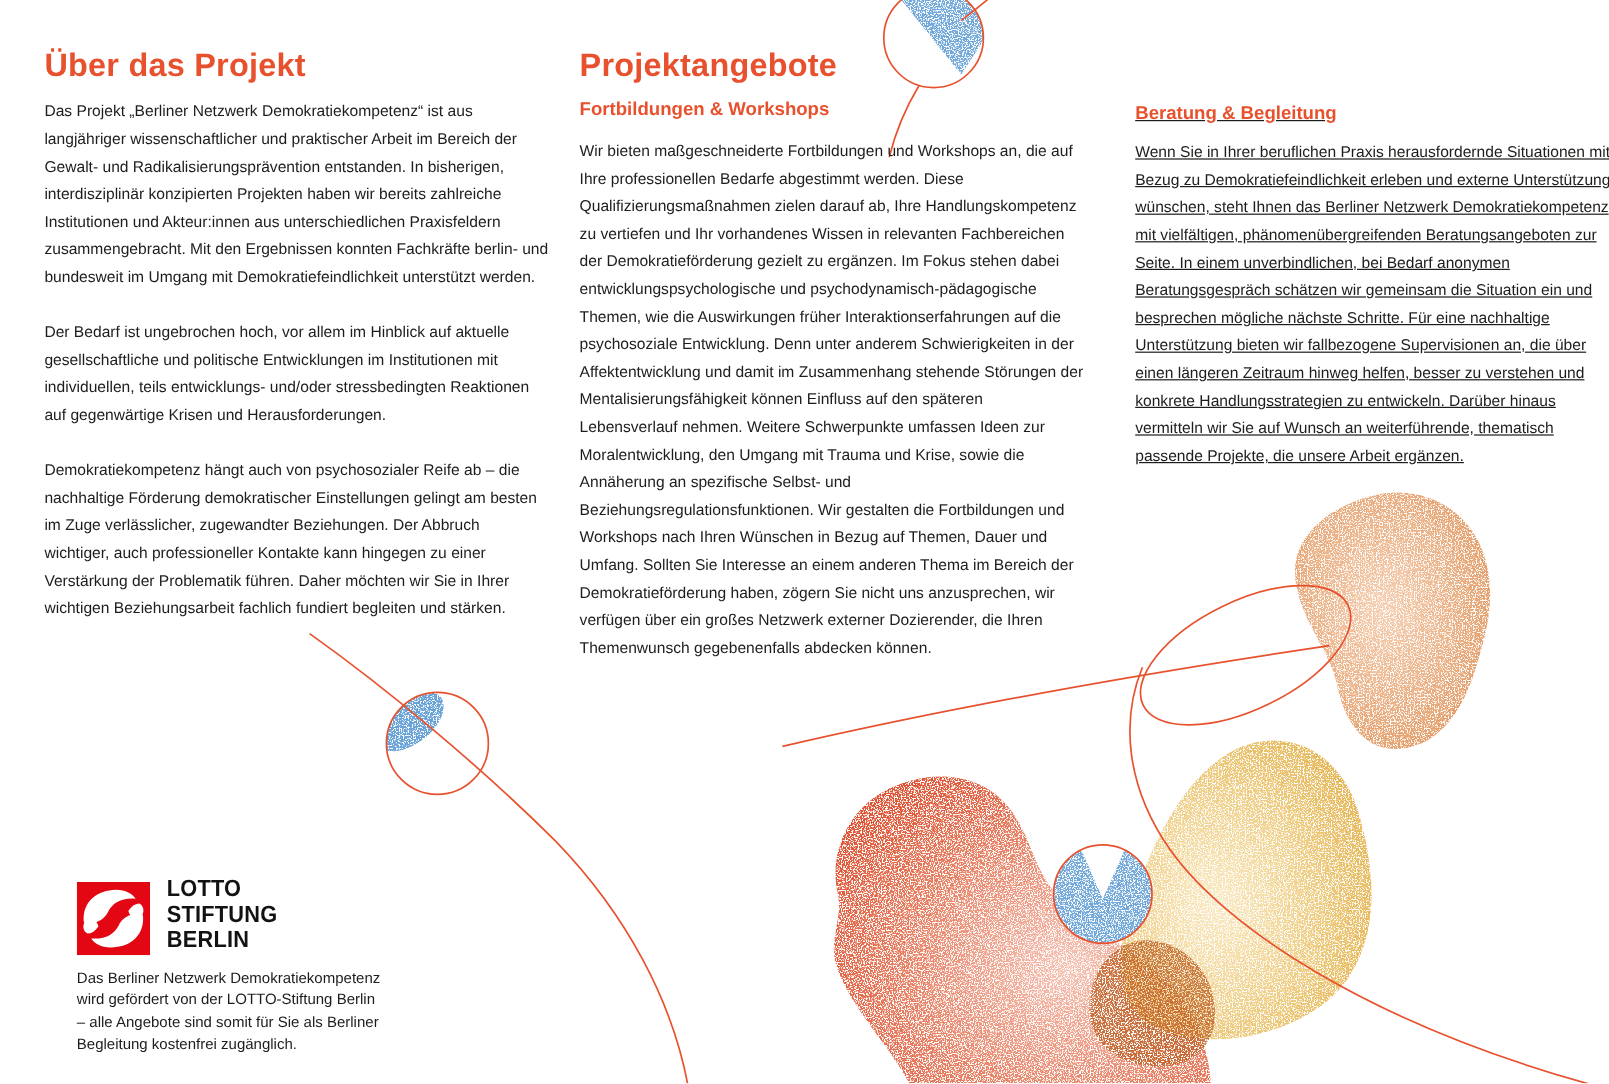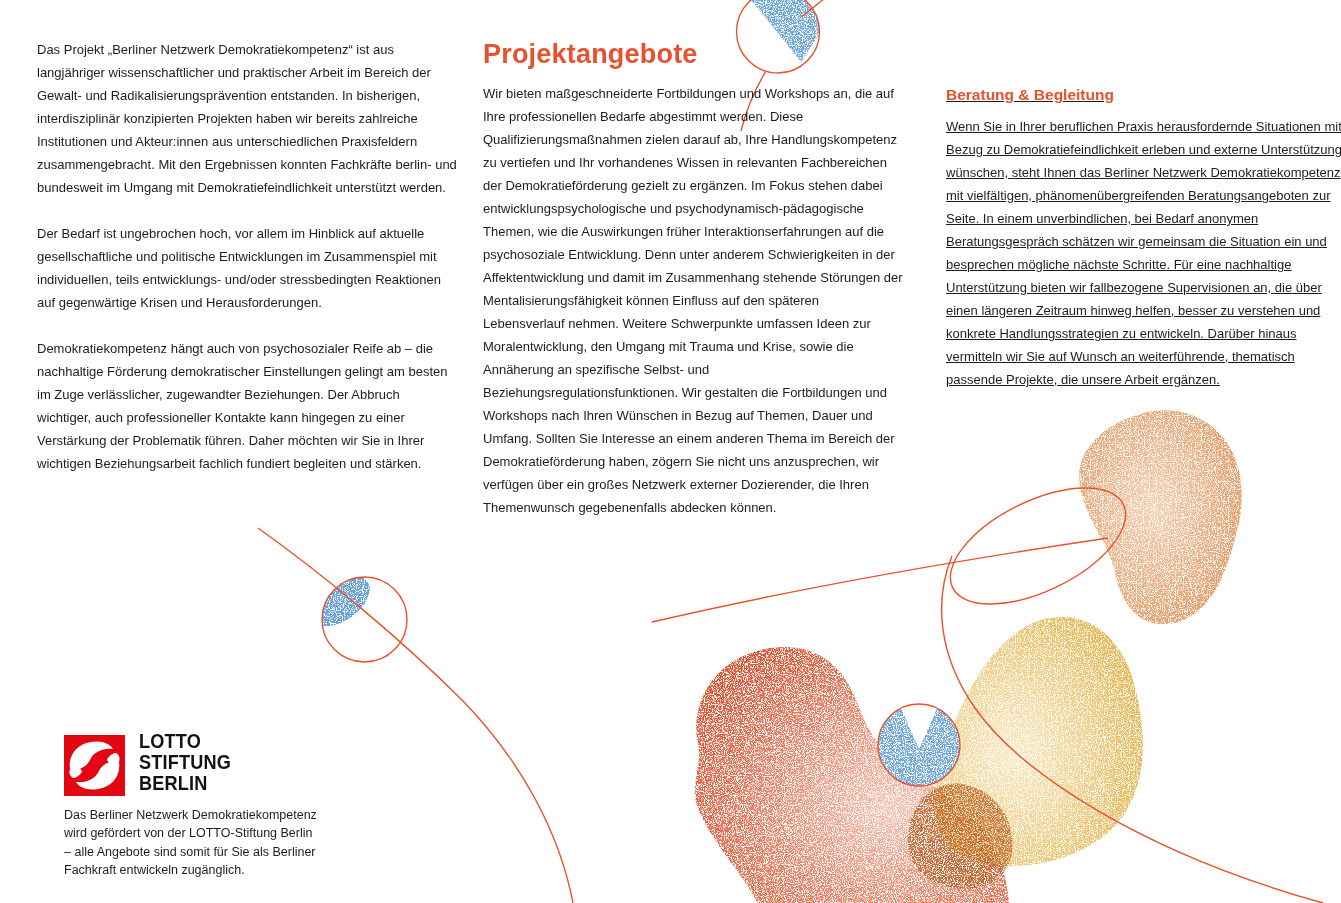--- a/index.html
+++ b/index.html
@@ -128,27 +128,29 @@
       <circle class="stroke-accent" cx="919" cy="745" r="41"></circle>
     </g>
 
     <path class="stroke-accent" d="M 258 528 C 320 572 400 638 463 701 C 523 763 560 835 573 903"></path>
     <path class="stroke-accent" d="M 652 622 C 790 590 960 560 1108 538"></path>
     <path class="stroke-accent" d="M 952 556 C 934 600 938 655 975 708 C 1020 772 1140 852 1323 903"></path>
     <ellipse class="stroke-accent" cx="1038" cy="546" rx="95" ry="45" transform="rotate(-26 1038 546)"></ellipse>
   </svg>
 
   <div class="col col-about">
+    <h1 class="big-heading">Über das Projekt</h1>
     <p>Das Projekt „Berliner Netzwerk Demokratiekompetenz“ ist aus langjähriger wissenschaftlicher und praktischer Arbeit im Bereich der Gewalt- und Radikalisierungsprävention entstanden. In bisherigen, interdisziplinär konzipierten Projekten haben wir bereits zahlreiche Institutionen und Akteur:innen aus unter­schiedlichen Praxisfeldern zusammengebracht. Mit den Ergeb­nissen konnten Fachkräfte berlin- und bundesweit im Umgang mit Demokratiefeindlichkeit unterstützt werden.</p>
-    <p>Der Bedarf ist ungebrochen hoch, vor allem im Hinblick auf aktuelle gesellschaftliche und politische Entwicklungen im Zusammenspiel mit individuellen, teils entwicklungs- und/oder stressbedingten Reaktionen auf gegenwärtige Krisen und Herausforderungen.</p>
+    <p>Der Bedarf ist ungebrochen hoch, vor allem im Hinblick auf aktuelle gesellschaftliche und politische Entwicklungen im Institutionen mit individuellen, teils entwicklungs- und/oder stressbedingten Reaktionen auf gegenwärtige Krisen und Herausforderungen.</p>
     <p>Demokratiekompetenz hängt auch von psychosozialer Reife ab – die nachhaltige Förderung demokratischer Einstellungen gelingt am besten im Zuge verlässlicher, zugewandter Bezie­hungen. Der Abbruch wichtiger, auch professioneller Kontakte kann hingegen zu einer Verstärkung der Problematik führen. Daher möchten wir Sie in Ihrer wichtigen Beziehungsarbeit fach­lich fundiert begleiten und stärken.</p>
   </div>
 
   <div class="col col-offers">
     <h1 class="big-heading">Projektangebote</h1>
+    <h2 class="sub-heading">Fortbildungen &amp; Workshops</h2>
     <p>Wir bieten maßgeschneiderte Fortbildungen und Workshops an, die auf Ihre professionellen Bedarfe abgestimmt werden. Diese Qualifizierungsmaßnahmen zielen darauf ab, Ihre Hand­lungskompetenz zu vertiefen und Ihr vorhandenes Wissen in relevanten Fachbereichen der Demokratieförderung gezielt zu ergänzen. Im Fokus stehen dabei entwicklungspsycho­logische und psychodynamisch-pädagogische Themen, wie die Auswirkungen früher Interaktionserfahrungen auf die psycho­soziale Entwicklung. Denn unter anderem Schwierigkeiten in der Affektentwicklung und damit im Zusammenhang stehende Störungen der Mentalisierungsfähigkeit können Einfluss auf den späteren Lebensverlauf nehmen. Weitere Schwerpunkte umfassen Ideen zur Moralentwicklung, den Umgang mit Trauma und Krise, sowie die Annäherung an spezifische Selbst- und Beziehungsregulationsfunktionen. Wir gestalten die Fortbildungen und Workshops nach Ihren Wünschen in Bezug auf Themen, Dauer und Umfang. Sollten Sie Interesse an einem anderen Thema im Bereich der Demokratieförderung haben, zögern Sie nicht uns anzusprechen, wir verfügen über ein großes Netzwerk externer Dozierender, die Ihren Themenwunsch gegebenenfalls abdecken können.</p>
   </div>
 
   <div class="col col-consulting">
     <h2 class="sub-heading">Beratung &amp; Begleitung</h2>
     <p>Wenn Sie in Ihrer beruflichen Praxis herausfordernde Situa­tionen mit Bezug zu Demokratiefeindlichkeit erleben und externe Unterstützung wünschen, steht Ihnen das Berliner Netzwerk Demokratiekompetenz mit vielfältigen, phänomen­übergreifenden Beratungsangeboten zur Seite. In einem unverbindlichen, bei Bedarf anonymen Beratungsgespräch schätzen wir gemeinsam die Situation ein und besprechen mögliche nächste Schritte. Für eine nachhaltige Unterstützung bieten wir fallbezogene Supervisionen an, die über einen längeren Zeitraum hinweg helfen, besser zu verstehen und konkrete Handlungsstrategien zu entwickeln. Darüber hinaus vermitteln wir Sie auf Wunsch an weiterführende, thematisch passende Projekte, die unsere Arbeit ergänzen.</p>
   </div>
 
   <div class="footer">
     <div class="logo-row">
@@ -158,16 +160,16 @@
         <path fill="#fff" d="M 55 27 C 57 41 48 52 34 54 C 23 56 15 52 12 47 C 23 48 31 44 35 36 C 38 30 45 25 55 27 Z"></path>
         <path fill="#fff" d="M 52 18 C 56 20 57 26 53 29 C 49 31 44 29 43 24 C 46 20 49 18 52 18 Z"></path>
         <path fill="#fff" d="M 9 43 C 5 41 4 35 8 32 C 12 30 17 32 18 37 C 15 41 12 43 9 43 Z"></path>
       </svg>
       <div class="logo-word">
         <div>LOTTO</div>
         <div>STIFTUNG</div>
         <div>BERLIN</div>
       </div>
     </div>
-    <div class="funding-note">Das Berliner Netzwerk Demokratiekompetenz wird gefördert von der LOTTO-Stiftung Berlin – alle Angebote sind somit für Sie als Berliner Fachkraft entwickeln zugänglich.</div>
+    <div class="funding-note">Das Berliner Netzwerk Demokratiekompetenz wird gefördert von der LOTTO-Stiftung Berlin – alle Angebote sind somit für Sie als Berliner Begleitung kostenfrei zugänglich.</div>
   </div>
 
 </div>
 
 </body></html>

